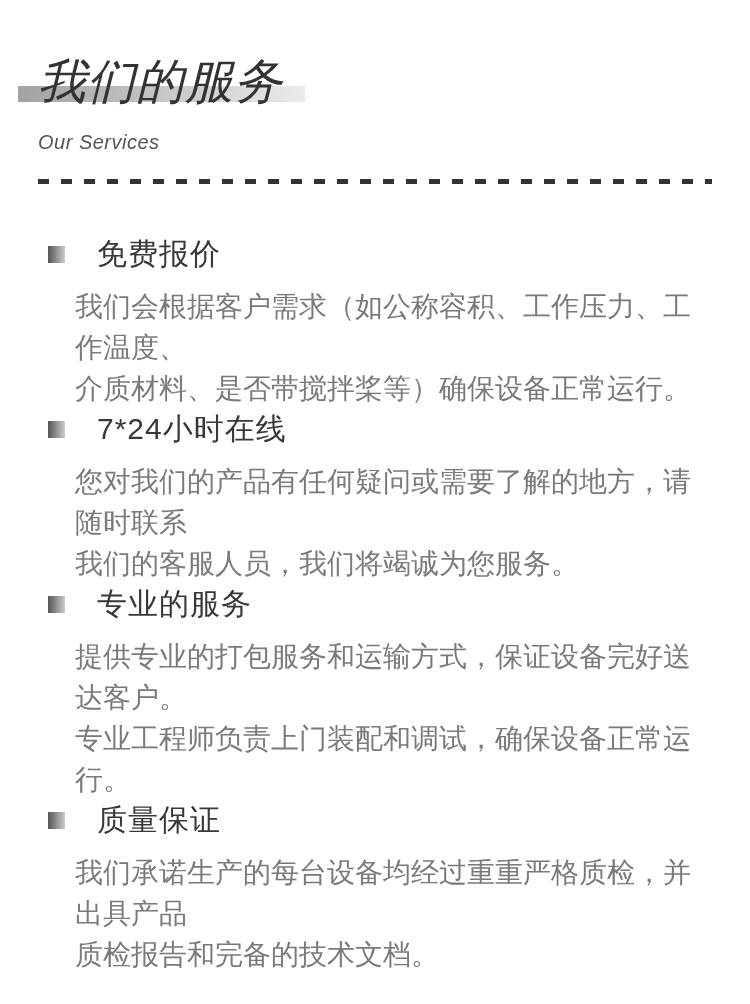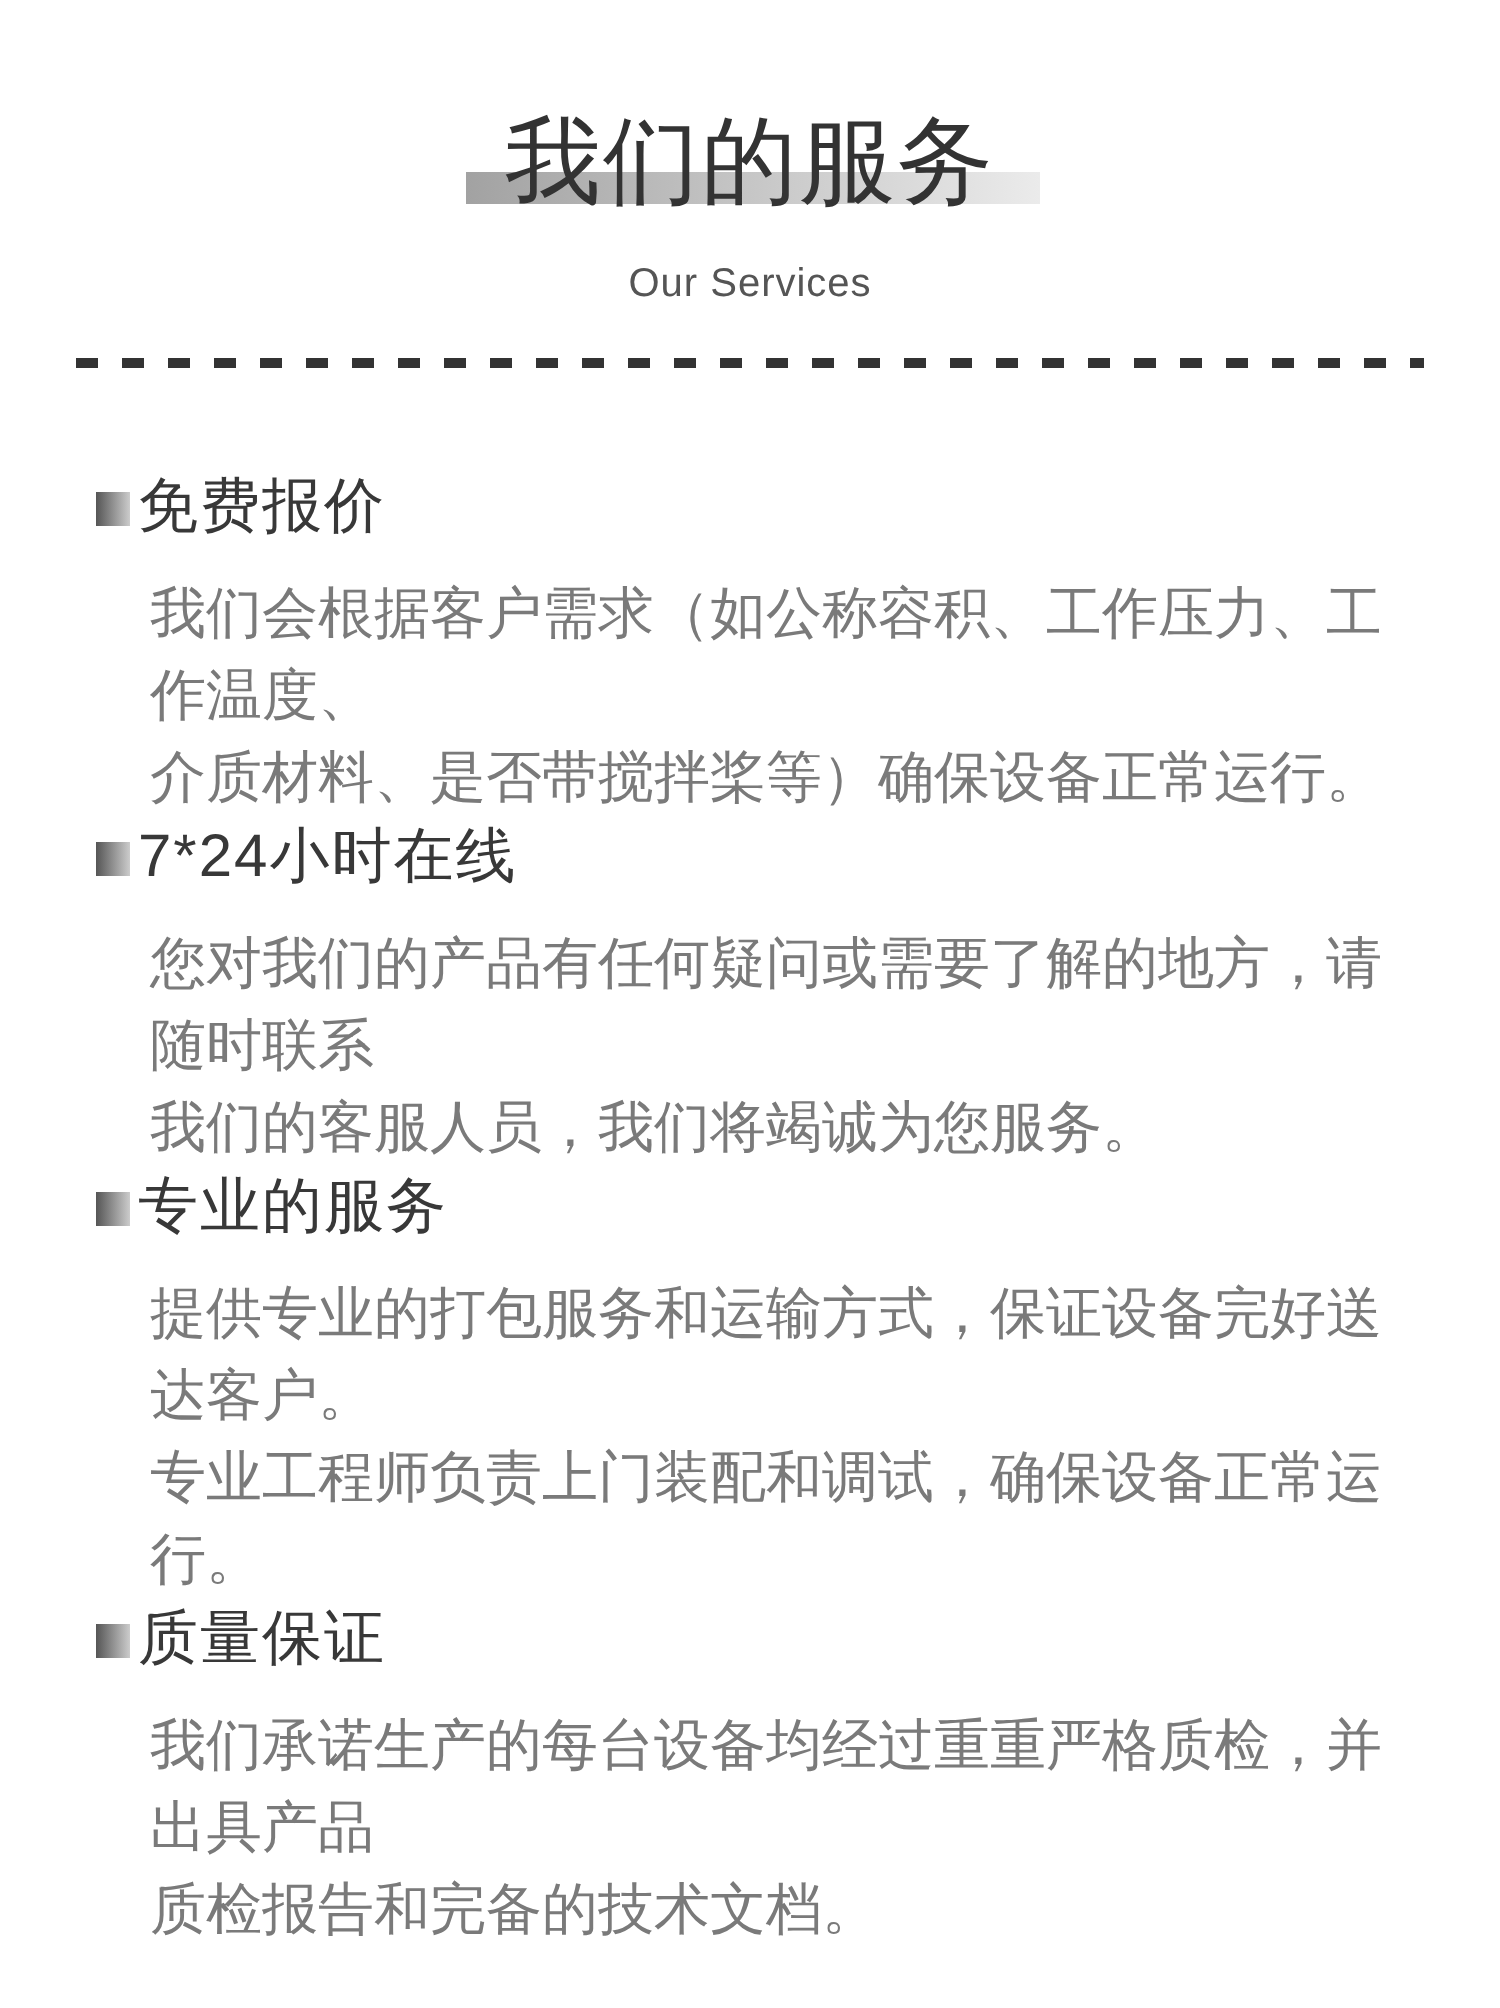--- a/index.html
+++ b/index.html
@@ -24,21 +24,21 @@
   .page {
     width: 750px;
     min-height: 1004px;
     margin: 0 auto;
     background: var(--background);
   }
   .section {
     padding: 56px 38px 70px 38px;
   }
   .section-header {
-    text-align: center;
+    font-style: italic;
   }
   .title-wrap {
     position: relative;
     display: inline-block;
   }
   .title-band {
     position: absolute;
     left: -20px;
     right: -22px;
     top: 30px;
@@ -72,21 +72,21 @@
     );
   }
   .items {
     margin-top: 50px;
   }
   .service-item + .service-item {
   }
   .heading-row {
     display: flex;
     align-items: center;
-    gap: 4px;
+    gap: 32px;
     padding-left: 10px;
   }
   .bullet {
     flex: 0 0 auto;
     width: 17px;
     height: 17px;
     margin-top: 3px;
     background: linear-gradient(to right, var(--bullet_dark), var(--bullet_light));
   }
   .service-heading {

